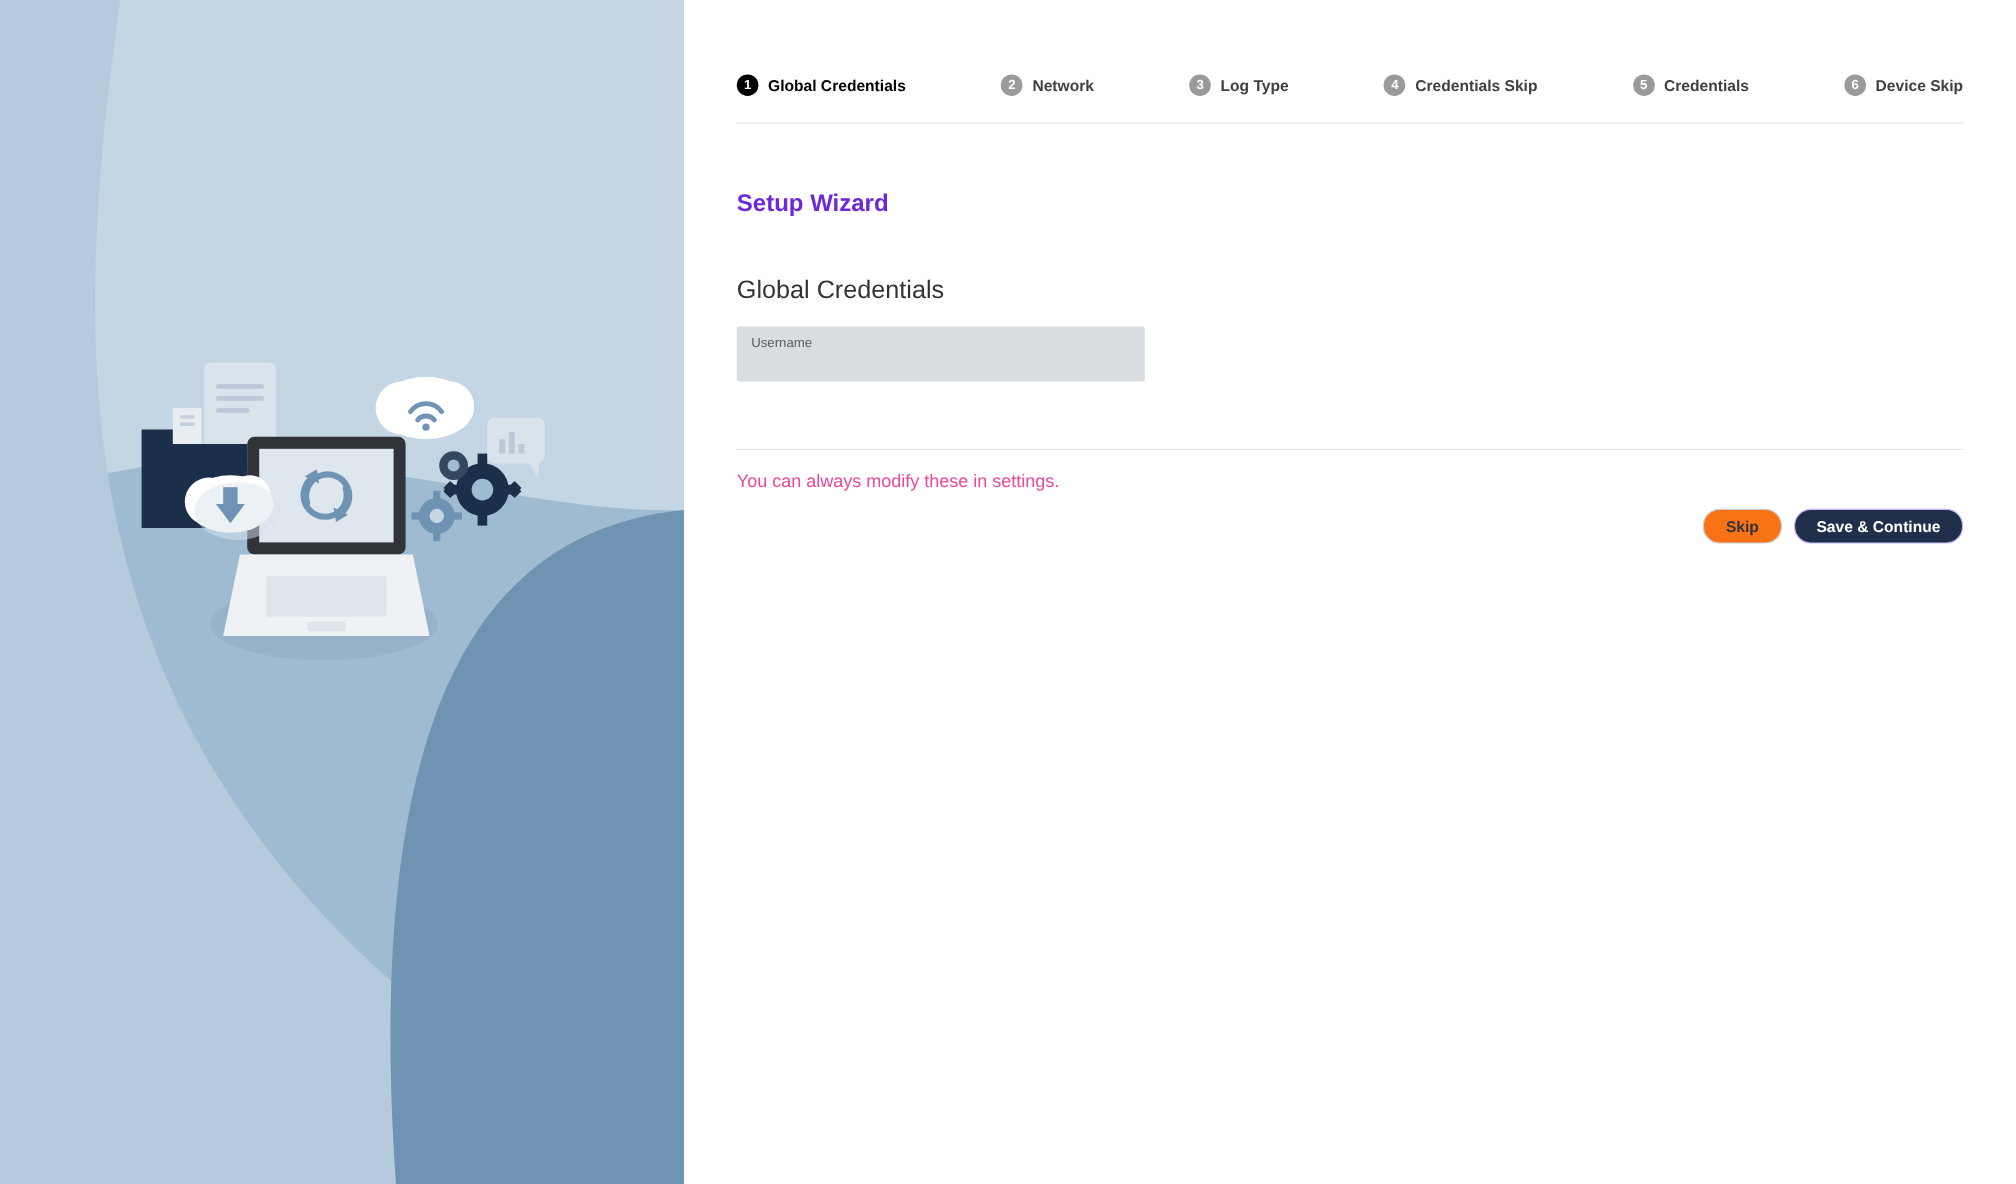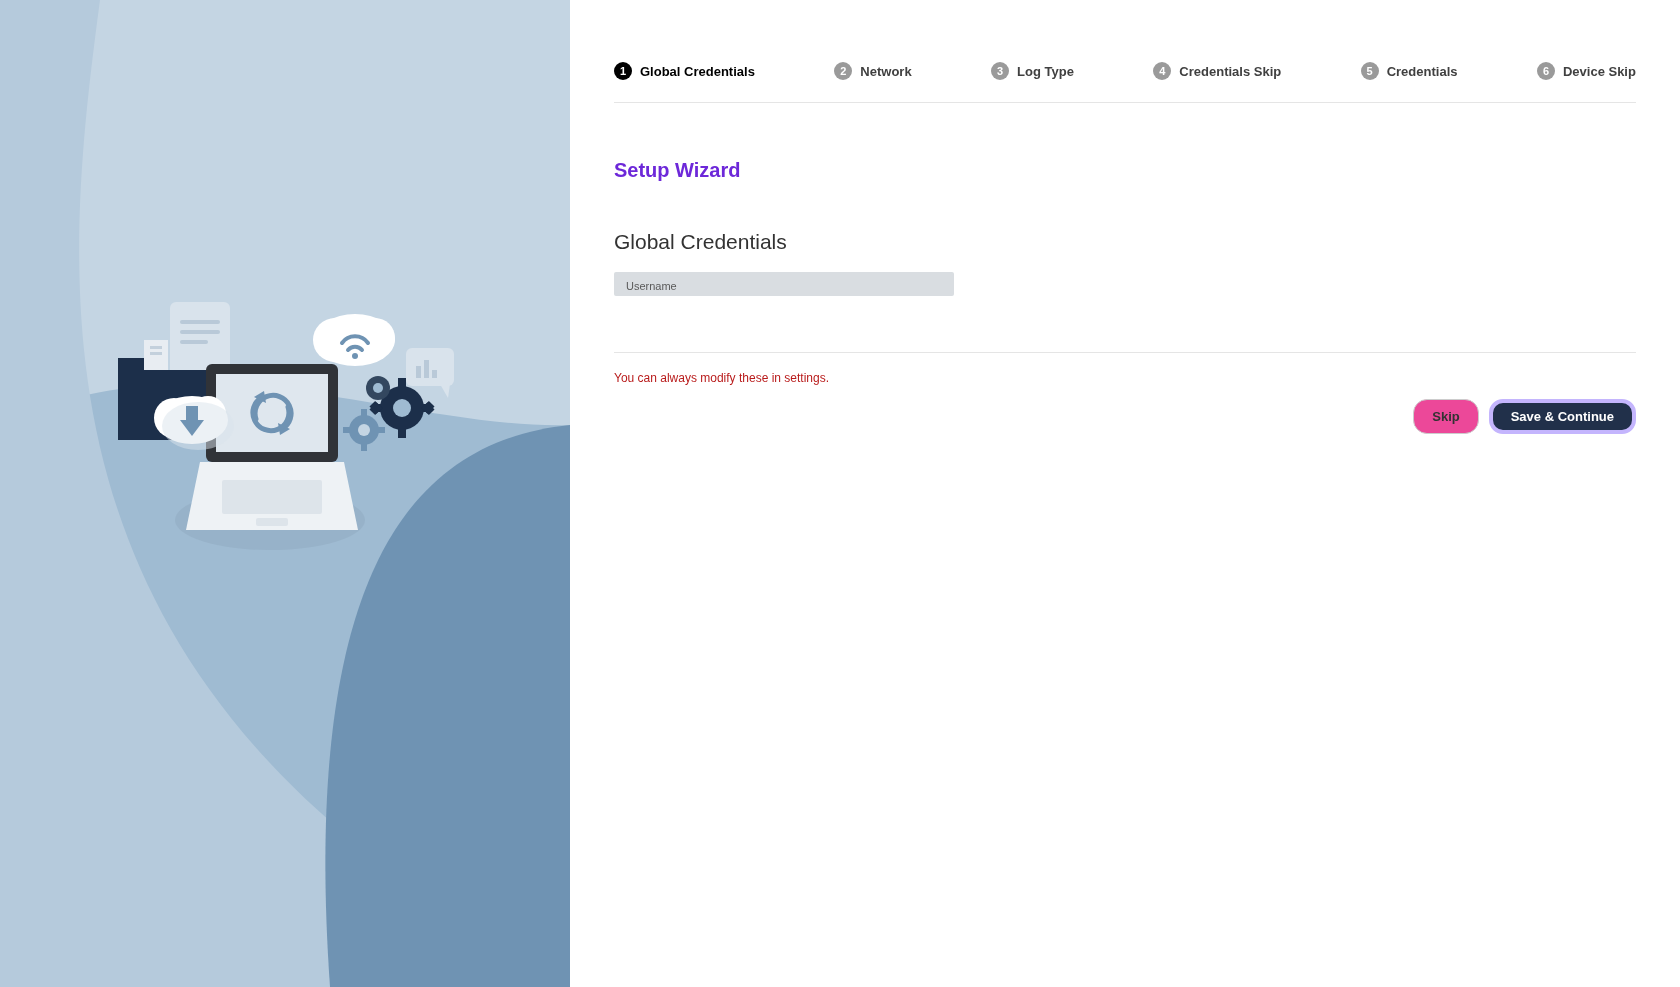--- a/index.html
+++ b/index.html
@@ -15,30 +15,30 @@
   .step-num{width:18px;height:18px;border-radius:50%;display:inline-flex;align-items:center;justify-content:center;font-size:11px;font-weight:700;color:#fff}
   .step.active .step-num{background:#000}
   .step.inactive .step-num{background:#9a9a9a}
   .step-label{font-size:13px;font-weight:700}
   .step.active .step-label{color:#000}
   .step.inactive .step-label{color:#404040}
   
   .form-area{padding-top:56px}
   h1.page-title{margin:0 0 48px 0;font-size:20px;font-weight:700;color:#6d28d9}
   h2.section-title{margin:0 0 18px 0;font-size:21px;font-weight:400;color:#333}
-  .field{width:340px;height:24px;background:#d9dde1;border:none;border-radius:2px;margin-bottom:22px;box-sizing:border-box;position:relative}
+  .field{width:340px;height:46px;background:#d9dde1;border:none;border-radius:2px;margin-bottom:22px;box-sizing:border-box;position:relative}
   .field-label{position:absolute;top:8px;left:12px;font-size:11px;color:#5a5a5a}
   .field input{position:absolute;left:12px;right:12px;top:18px;bottom:2px;border:none;background:transparent;outline:none;font-size:13px;color:#000;width:calc(100% - 24px)}
   
   .divider{height:1px;background:#e5e5e5;margin-top:56px}
-  .hint{font-size:12px;color:#b91c1c;margin-top:18px}
+  .hint{font-size:15px;color:#ec4899;margin-top:18px}
   .actions{display:flex;justify-content:flex-end;gap:10px;margin-top:14px}
   .btn{border-radius:14px;font-size:13px;font-weight:600;padding:6px 18px;cursor:pointer}
-  .btn-skip{background:#ec4899;border:1px solid #ccc;color:#333}
-  .btn-primary{background:#21304a;border:4px solid #c4b5fd;color:#fff}
+  .btn-skip{background:#f97316;border:1px solid #ccc;color:#333}
+  .btn-primary{background:#21304a;border:1px solid #c4b5fd;color:#fff}
 </style>
 </head>
 <body>
 
 <div class="page">
 
   <div class="left">
     <svg width="570" height="987" viewBox="0 0 570 987">
 
       <rect width="570" height="987" fill="#9fbbd2"></rect>

